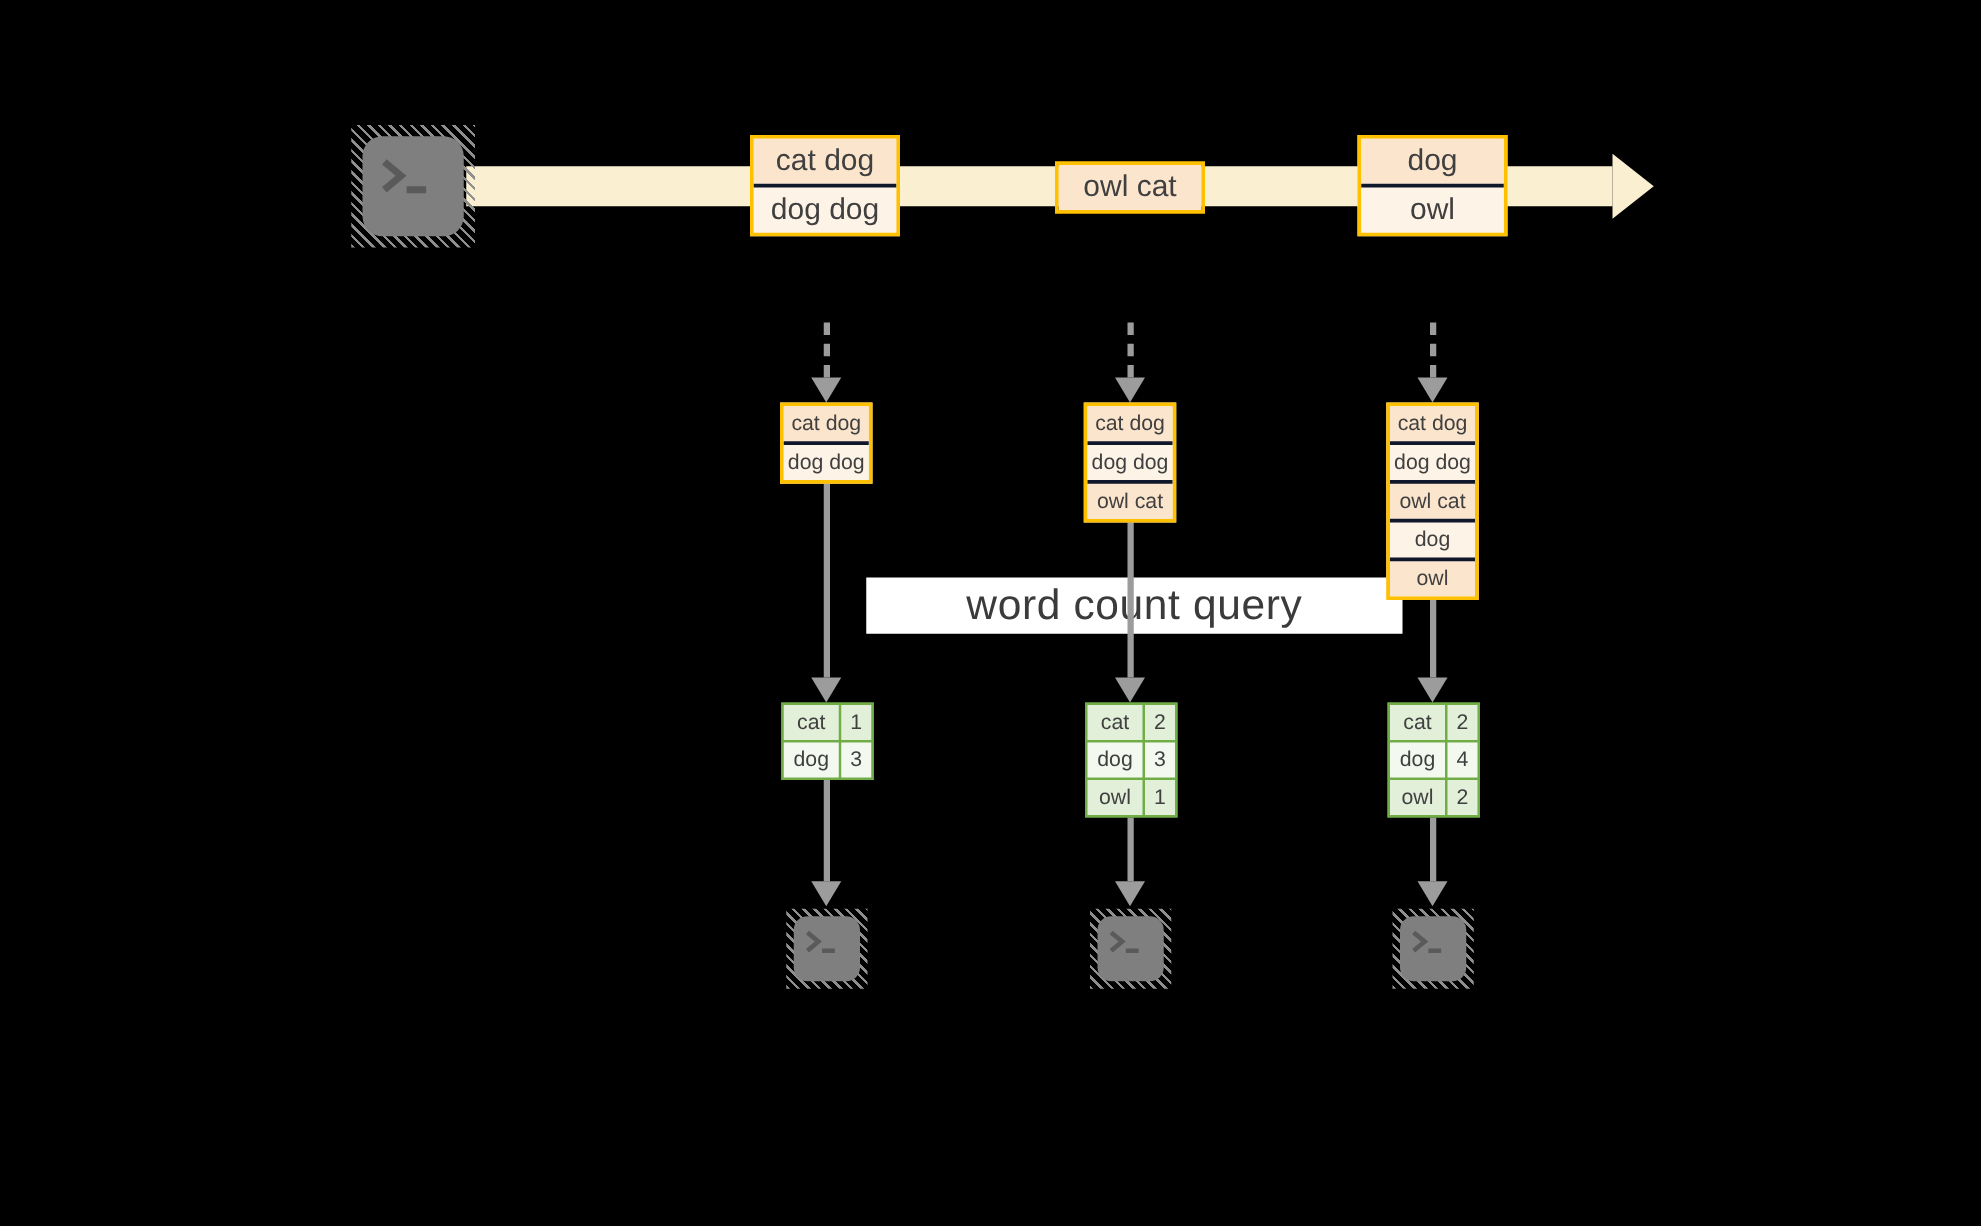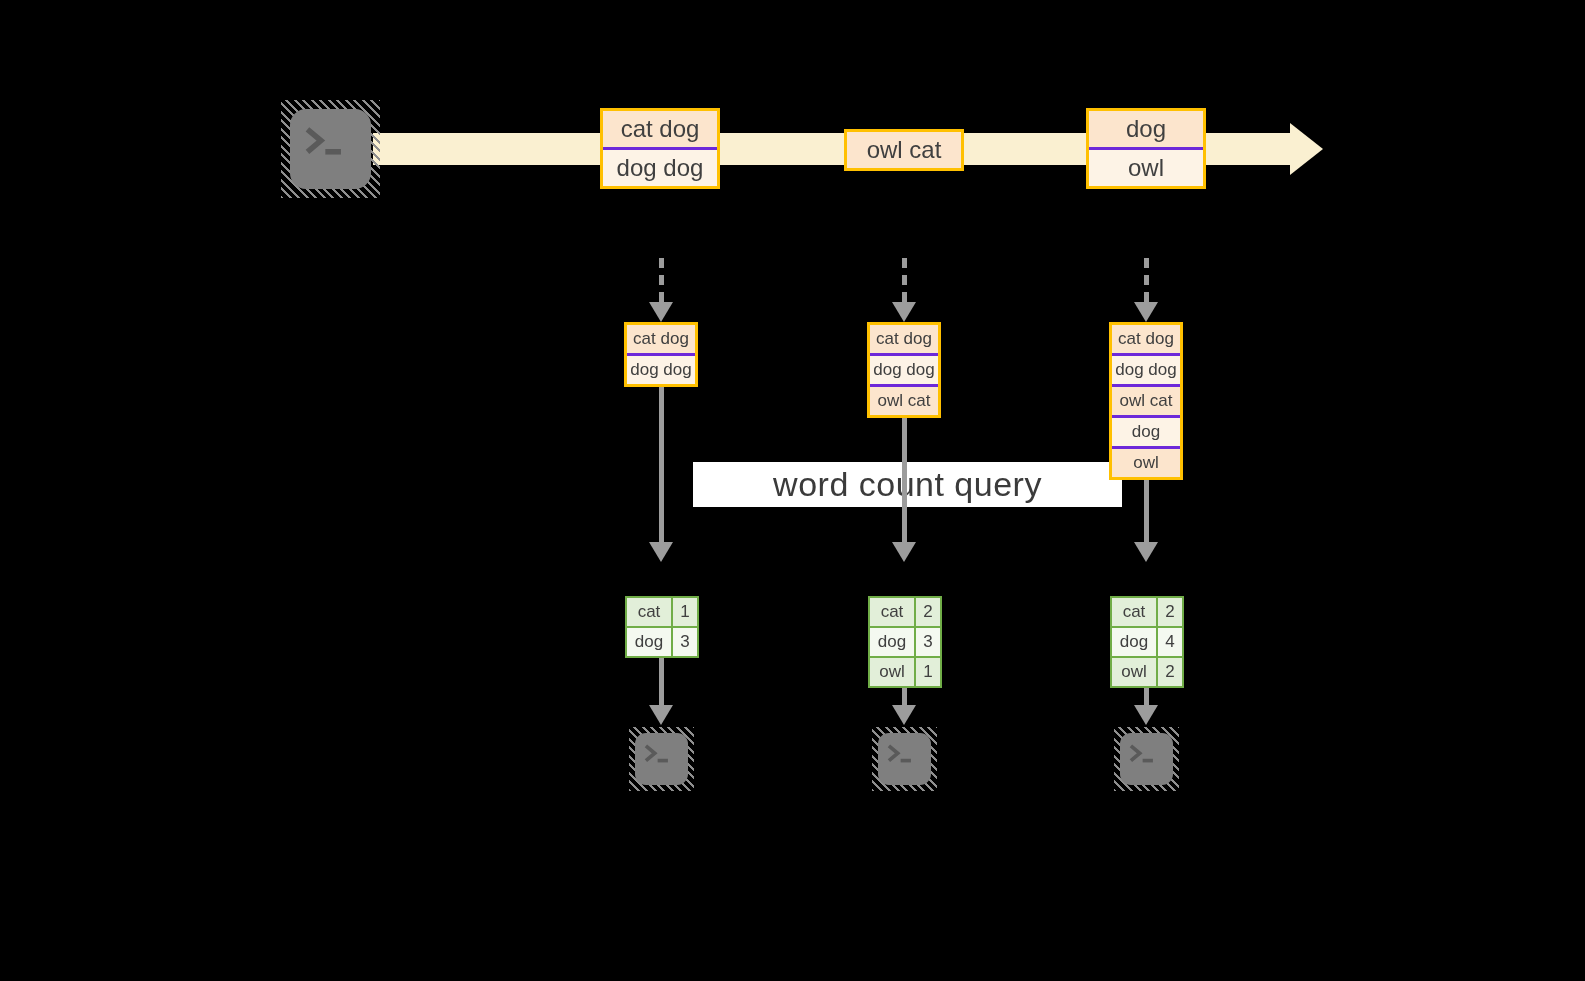--- a/index.html
+++ b/index.html
@@ -9,32 +9,32 @@
   }
   .abs{position:absolute;}
 
   
   .band{position:absolute;left:373px;top:133px;width:917px;height:32px;background:#faf0d1;z-index:0;}
   .band-head{position:absolute;left:1290px;top:123px;width:0;height:0;z-index:0;
     border-top:26px solid transparent;border-bottom:26px solid transparent;border-left:33px solid #faf0d1;}
 
   
   .stack{position:absolute;border:3px solid #ffc000;background:#fdf3e6;z-index:3;box-sizing:border-box;}
-  .stack .row{display:flex;align-items:center;justify-content:center;border-top:3px solid #6d28d9;}
+  .stack .row{display:flex;align-items:center;justify-content:center;border-top:3px solid #0f172a;}
   .stack .row:first-child{border-top:none;}
   .stack .row:nth-child(odd){background:#fce5cd;}
   .stack .row:nth-child(even){background:#fdf3e6;}
   .tl-stack{width:120px;}
   .tl-stack .row{height:36px;font-size:24px;}
   .mini-stack{width:74px;}
   .mini-stack .row{height:28px;font-size:17px;}
 
   
   .gtable{position:absolute;border:2px solid #70ad47;background:#70ad47;z-index:3;
-    display:grid;grid-template-columns:44px 24px;gap:2px;box-sizing:content-box;margin-top:34px;}
+    display:grid;grid-template-columns:44px 24px;gap:2px;box-sizing:content-box;}
   .gtable .cell{height:28px;display:flex;align-items:center;justify-content:center;font-size:17px;}
   .gtable .cell.odd{background:#e2efd9;}
   .gtable .cell.even{background:#f4f9f0;}
 
   
   .vline{position:absolute;width:5px;background:#9c9c9c;z-index:2;}
   .vdash{position:absolute;width:0;border-left:5px dashed #9c9c9c;z-index:2;}
   .arrow-down{position:absolute;width:0;height:0;z-index:2;
     border-left:12px solid transparent;border-right:12px solid transparent;border-top:20px solid #9c9c9c;}
 

